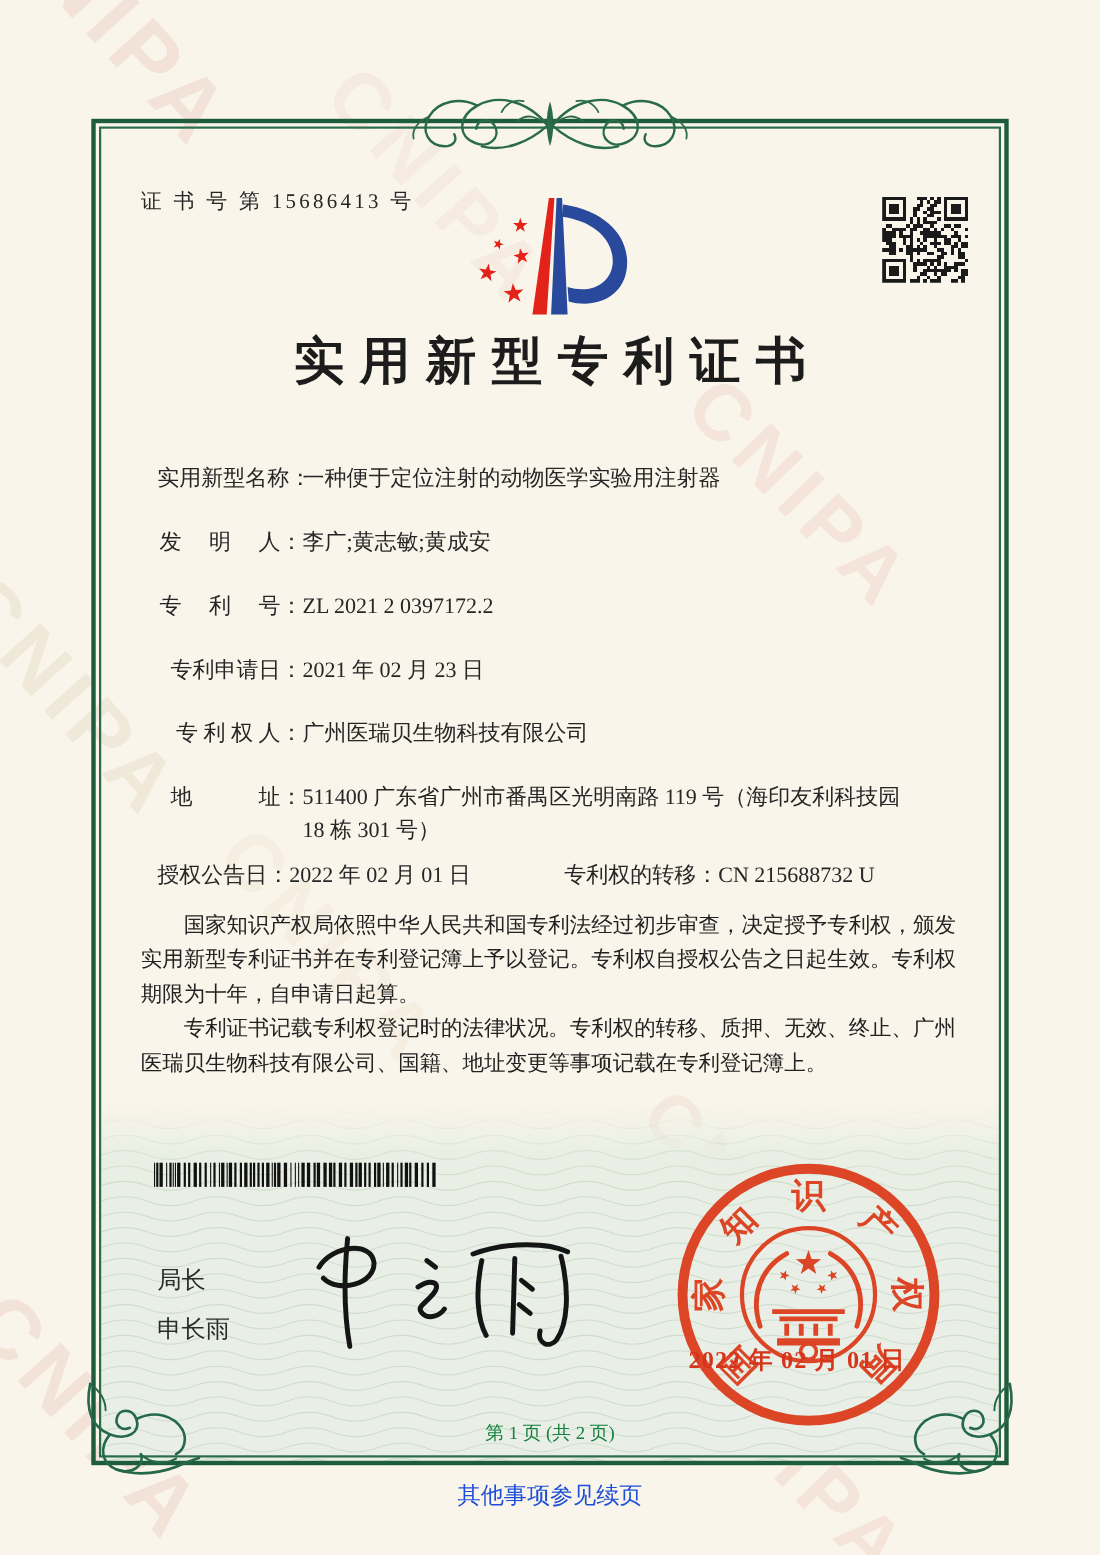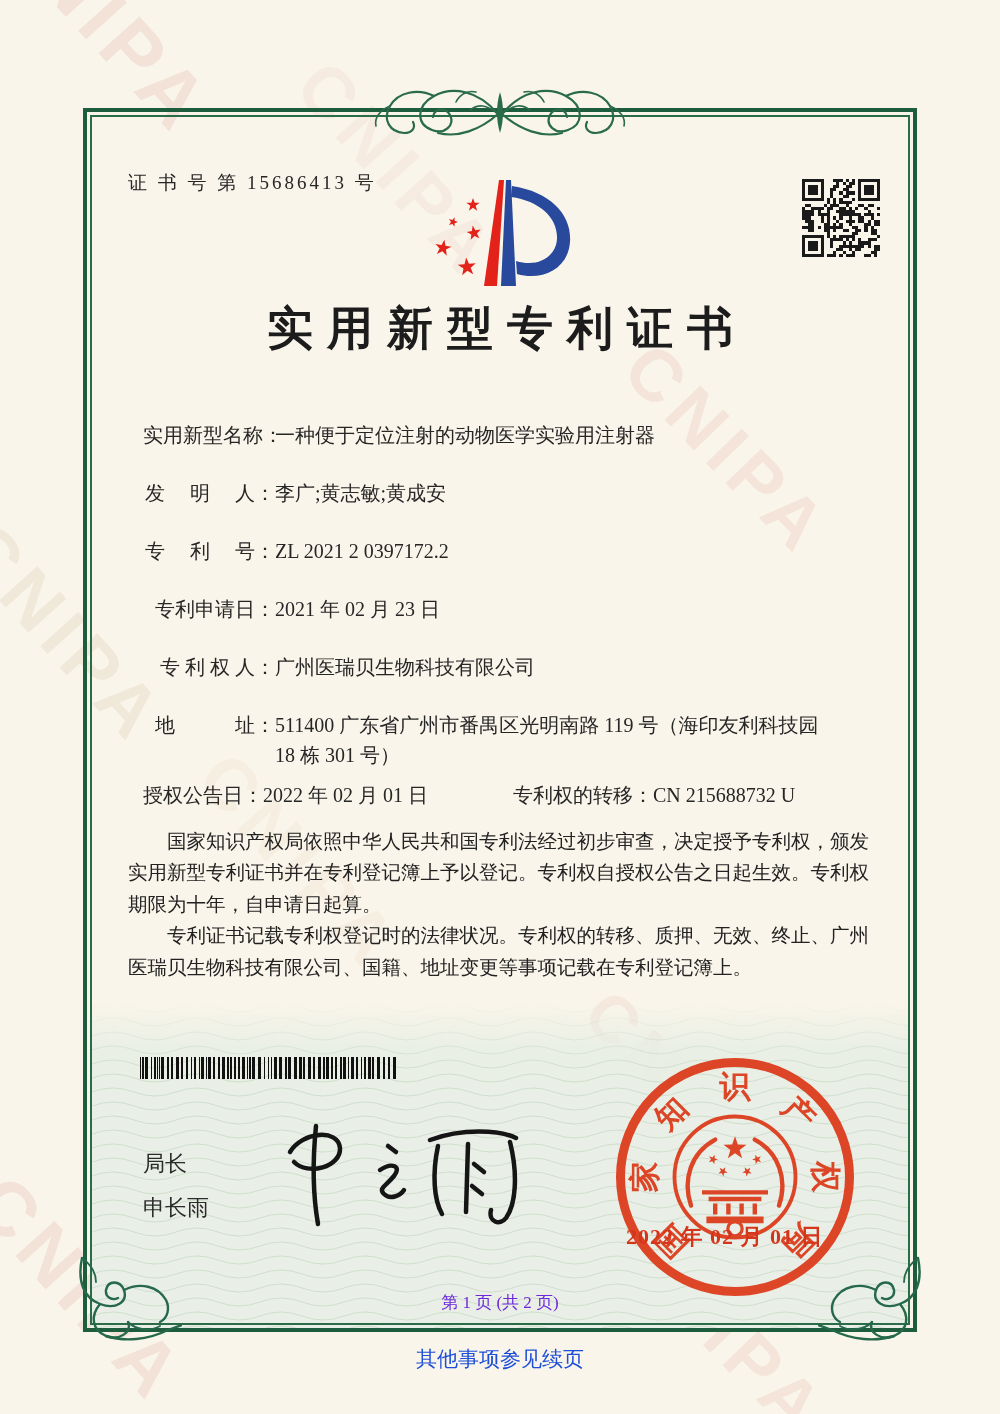--- a/index.html
+++ b/index.html
@@ -59,21 +59,21 @@
   .signer{position:absolute; left:143px; top:1142px; font-size:22px; line-height:44px;
           font-family:"Liberation Sans","DejaVu Sans",sans-serif; color:#2b2b2b;}
   .signature{position:absolute; left:272px; top:1112px; width:260px; height:120px;}
   .seal{position:absolute; left:616px; top:1058px; width:238px; height:238px;
         border:9px solid #dc3918; border-radius:50%; box-sizing:border-box; opacity:.93;}
   .seal .emblem{position:absolute; left:50%; top:50%; width:132px; height:132px; transform:translate(-50%,-50%);}
   .seal .ring-char{position:absolute; left:50%; top:50%; width:34px; margin-left:-17px; margin-top:-17px;
         height:34px; text-align:center; font-size:31px; font-weight:bold; color:#dc3918; line-height:34px;}
   .seal-date{position:absolute; left:626px; top:1222px; width:220px; font-size:22px; font-weight:bold;
         color:#d5351a; letter-spacing:1px; white-space:nowrap;}
-  .page-indicator{position:absolute; left:0; top:1291px; width:100%; text-align:center; font-size:17px; color:#6d28d9;}
+  .page-indicator{position:absolute; left:0; top:1291px; width:100%; text-align:center; font-size:17px; color:#15803d;}
   .continuation{position:absolute; left:0; top:1345px; width:100%; text-align:center; font-size:21px; color:#1d4ed8;}
 </style>
 </head>
 <body>
 
 <div class="page">
 
   <span class="wm wm1">CNIPA</span>
   <span class="wm wm2">CNIPA</span>
   <span class="wm wm3">CNIPA</span>

